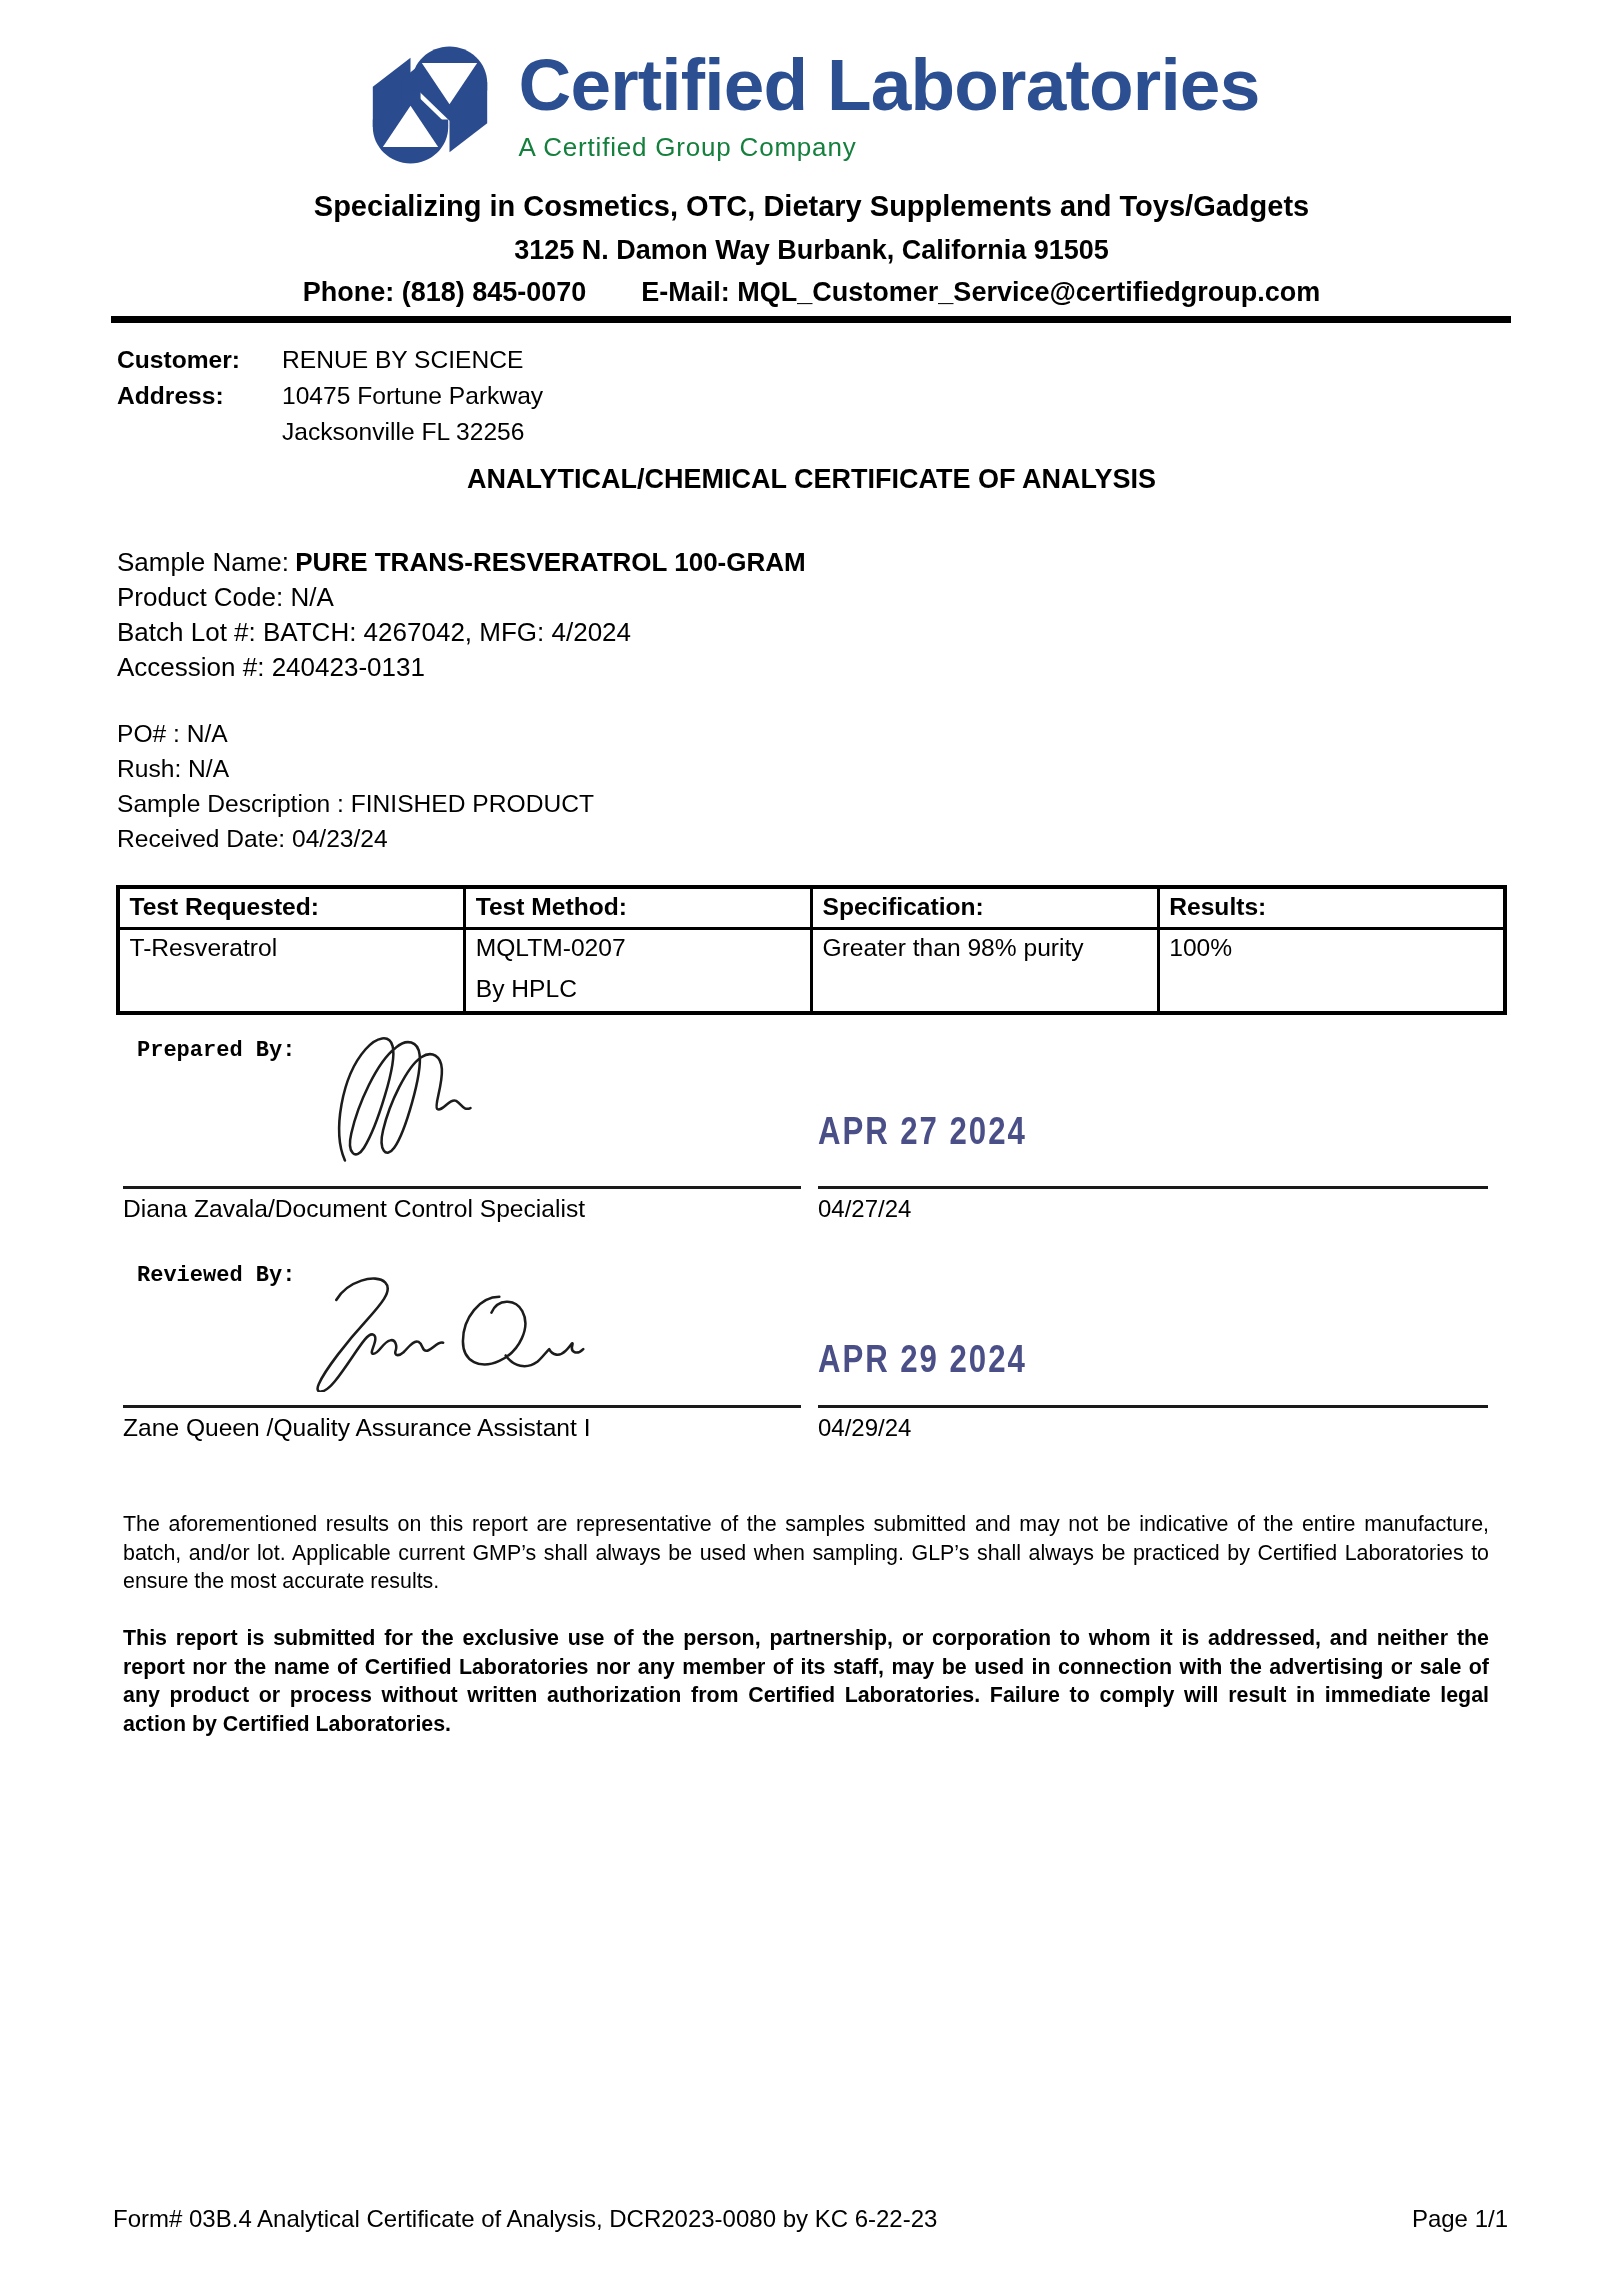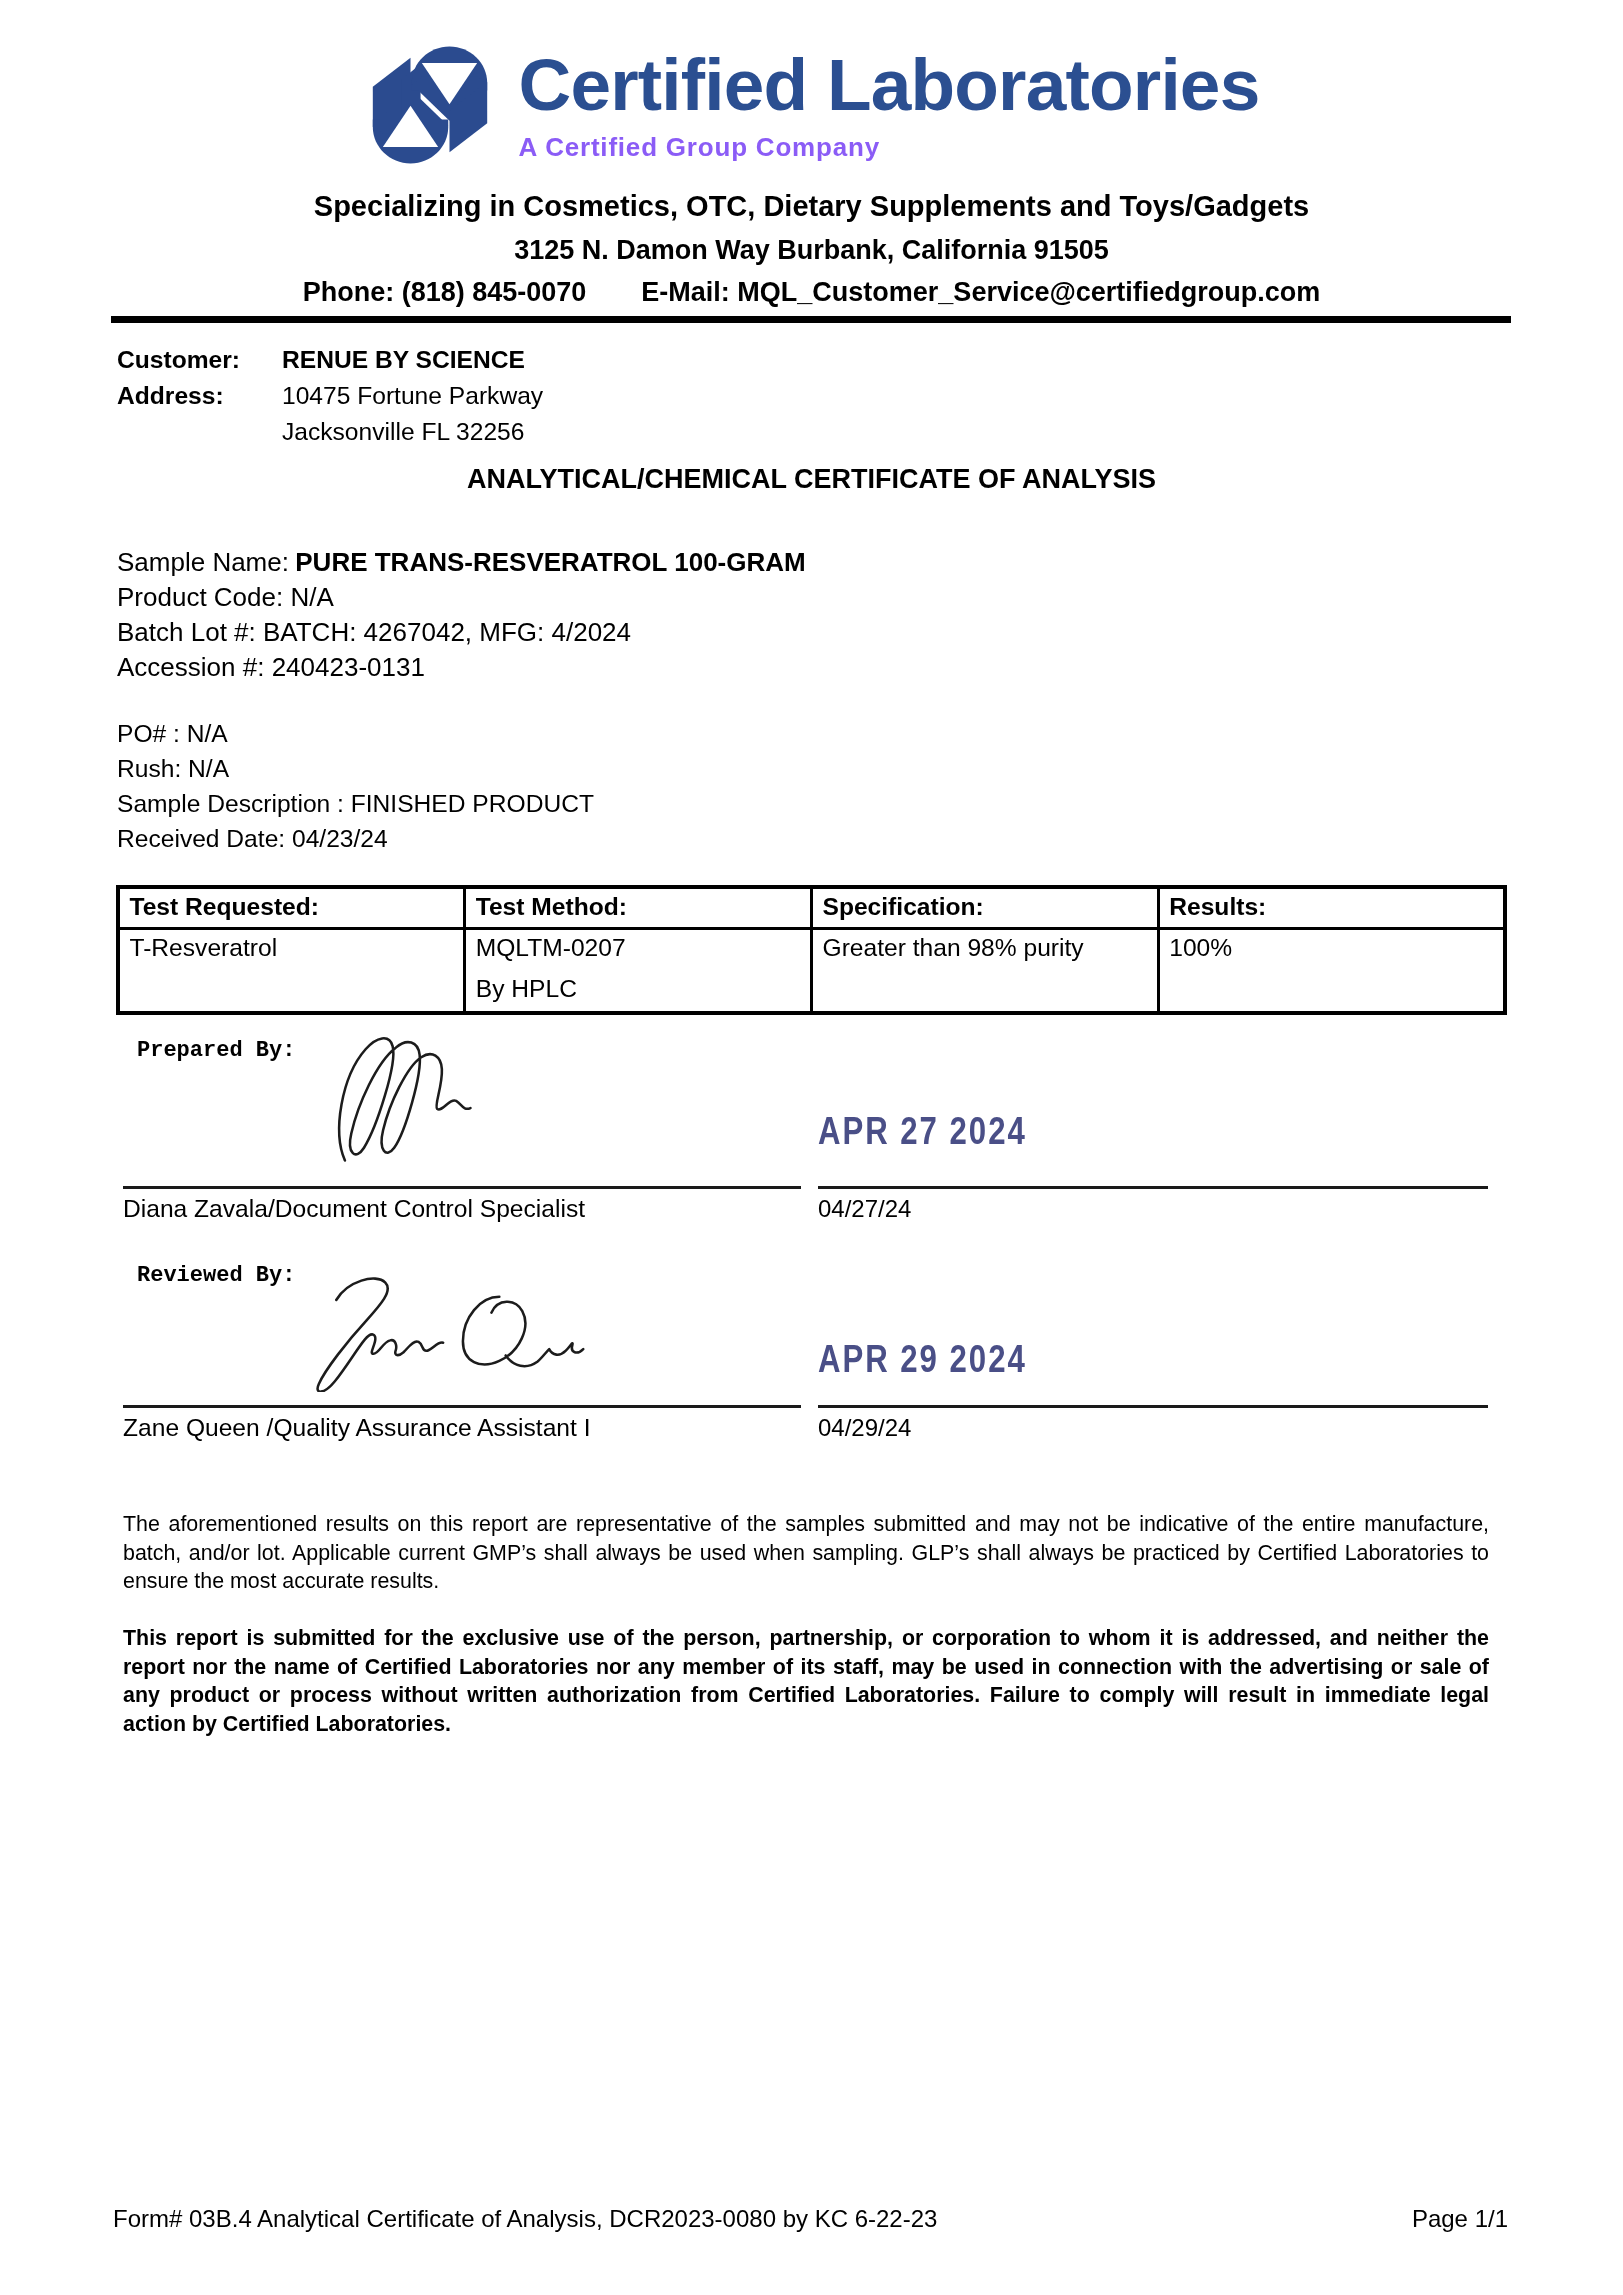--- a/index.html
+++ b/index.html
@@ -9,31 +9,31 @@
     background:#ffffff;
     font-family:"Liberation Sans",sans-serif;
     color:#000;
     overflow:hidden;
   }
   
   .logo-row{position:absolute;top:33px;left:0;width:100%;display:flex;justify-content:center;align-items:center;gap:23px;}
   .logo-mark{width:132px;height:144px;flex:0 0 auto;}
   .logo-textcol{display:flex;flex-direction:column;align-items:flex-start;}
   .logo-title{font-size:73px;font-weight:bold;color:#2b4f91;letter-spacing:-0.8px;line-height:1;margin:0;}
-  .logo-subtitle{margin-top:11px;font-size:26px;font-weight:700;color:#8b5cf6;letter-spacing:0.8px;}
+  .logo-subtitle{margin-top:11px;font-size:26px;font-weight:400;color:#15803d;letter-spacing:0.8px;}
   .tagline{position:absolute;top:190px;left:0;width:100%;text-align:center;font-weight:bold;font-size:29px;}
   .hdr-address{position:absolute;top:235px;left:0;width:100%;text-align:center;font-weight:bold;font-size:27px;}
   .hdr-contact{position:absolute;top:277px;left:0;width:100%;text-align:center;font-weight:bold;font-size:27px;}
   .hdr-contact .phone{margin-right:55px;}
   .top-rule{position:absolute;top:316px;left:111px;width:1400px;height:7.1px;background:#000;}
 
   
   .customer-block{position:absolute;top:342px;left:117px;font-size:24.6px;line-height:36px;display:grid;grid-template-columns:165px auto;}
   .customer-block .lbl{font-weight:bold;}
-  .customer-block .val-bold{font-weight:bold;}
+  .customer-block .val-bold{font-weight:normal;}
 
   
   .doc-title{position:absolute;top:464px;left:0;width:100%;text-align:center;font-weight:bold;font-size:27px;}
 
   
   .sample-block{position:absolute;top:545px;left:117px;font-size:26px;line-height:35px;}
   .sample-block .bold{font-weight:bold;margin-left:6.3px;}
   .po-block{position:absolute;top:716px;left:117px;font-size:24.6px;line-height:35px;}
 
   

